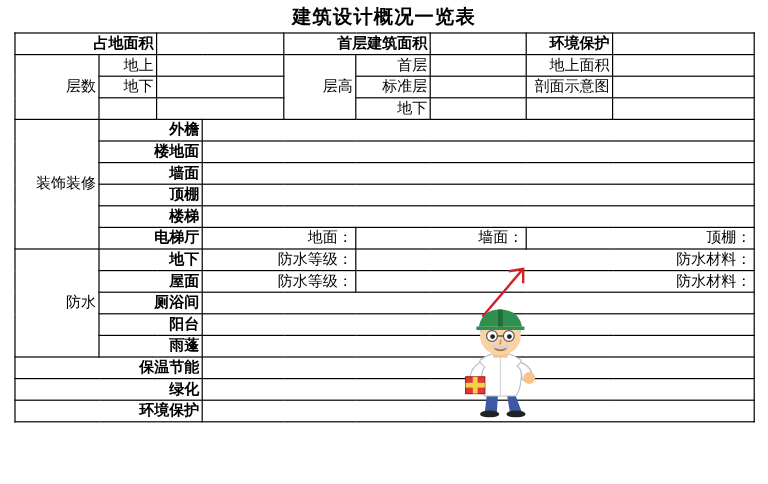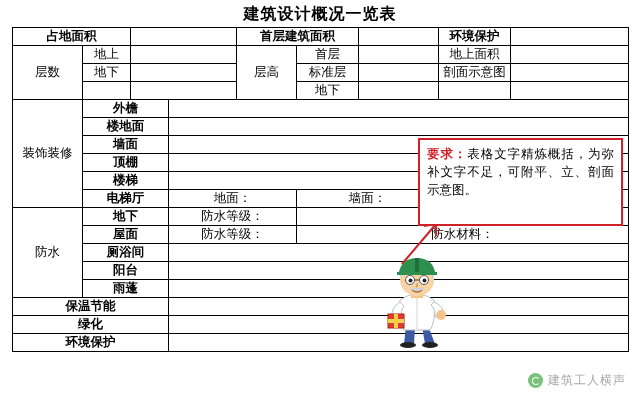--- a/index.html
+++ b/index.html
@@ -29,21 +29,21 @@
     left:12px;top:27px;
     width:616px;
     border-collapse:collapse;
     table-layout:fixed;
     background:#fff;
   }
   table.main td{
     border:1px solid #000;
     font-size:12.5px;
     color:#000;
-    text-align:center;
+    text-align:right;
     vertical-align:middle;
     height:17px;
     padding:0 2px;
     line-height:1.05;
     overflow:hidden;
   }
   td.big{font-size:13px;font-weight:normal;}
   td.hdr{font-size:13px;font-weight:bold;}
   td.lbl{font-size:12.5px;font-weight:bold;}
   td.tall{height:22px;}
@@ -225,23 +225,20 @@
       <td class="tall" colspan="6"></td>
     </tr>
   </tbody>
     </table>
 
   <svg class="callout-tail" viewBox="0 0 40 44">
     <polyline points="38,2 4,42" fill="none" stroke="#cf2128" stroke-width="2"></polyline>
     <polyline points="38,14 38,2 26,4" fill="none" stroke="#cf2128" stroke-width="2"></polyline>
   </svg>
 
-  <div class="callout">
-    <span class="req">要求：</span><span>表格文字精炼概括，为弥补文字不足，可附平、立、剖面示意图。</span>
-  </div>
 
   <svg class="mascot" viewBox="0 0 86 96">
 
     <path d="M34 74 L32 92 L42 92 L43 76 Z" fill="#3b5aa3"></path>
     <path d="M50 74 L53 92 L63 92 L57 76 Z" fill="#3b5aa3"></path>
     <ellipse cx="36" cy="93" rx="8" ry="3" fill="#222"></ellipse>
     <ellipse cx="58" cy="93" rx="8" ry="3" fill="#222"></ellipse>
 
     <path d="M28 48 Q26 72 32 78 L58 78 Q64 70 62 48 Q54 42 45 42 Q36 42 28 48 Z" fill="#ffffff" stroke="#b9c0c7" stroke-width="1"></path>
     <path d="M45 44 L45 78" stroke="#cfd6dc" stroke-width="1"></path>
@@ -273,18 +270,14 @@
     <circle cx="52.5" cy="28.5" r="2" fill="#222"></circle>
 
     <path d="M42.5 28 L47.5 28" stroke="#555" stroke-width="1.2"></path>
 
     <path d="M45 31 Q46 34 44 35" stroke="#c98f57" stroke-width="1.2" fill="none"></path>
     <path d="M40 38 Q45 42 50 38" stroke="#b06a4a" stroke-width="1.4" fill="none"></path>
 
     <path d="M38 36 Q45 39 52 36" stroke="#cfd4d8" stroke-width="2.4" fill="none"></path>
   </svg>
 
-  <div class="wm">
-    <span class="wm-circle"></span>
-    <span class="wm-text">建筑工人横声</span>
-  </div>
 
 </div>
 
 </body></html>

